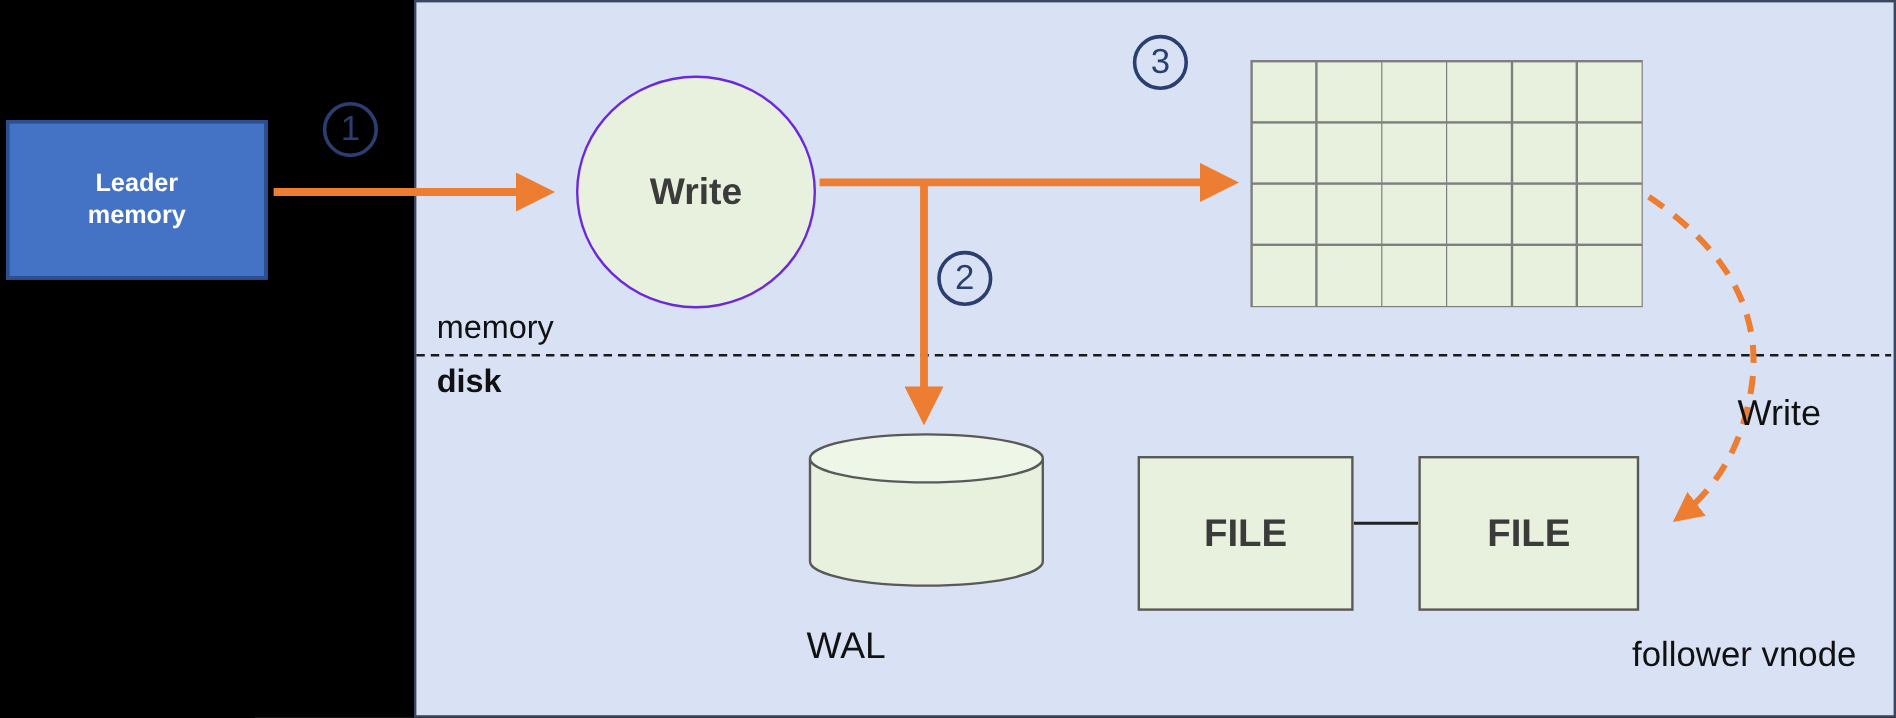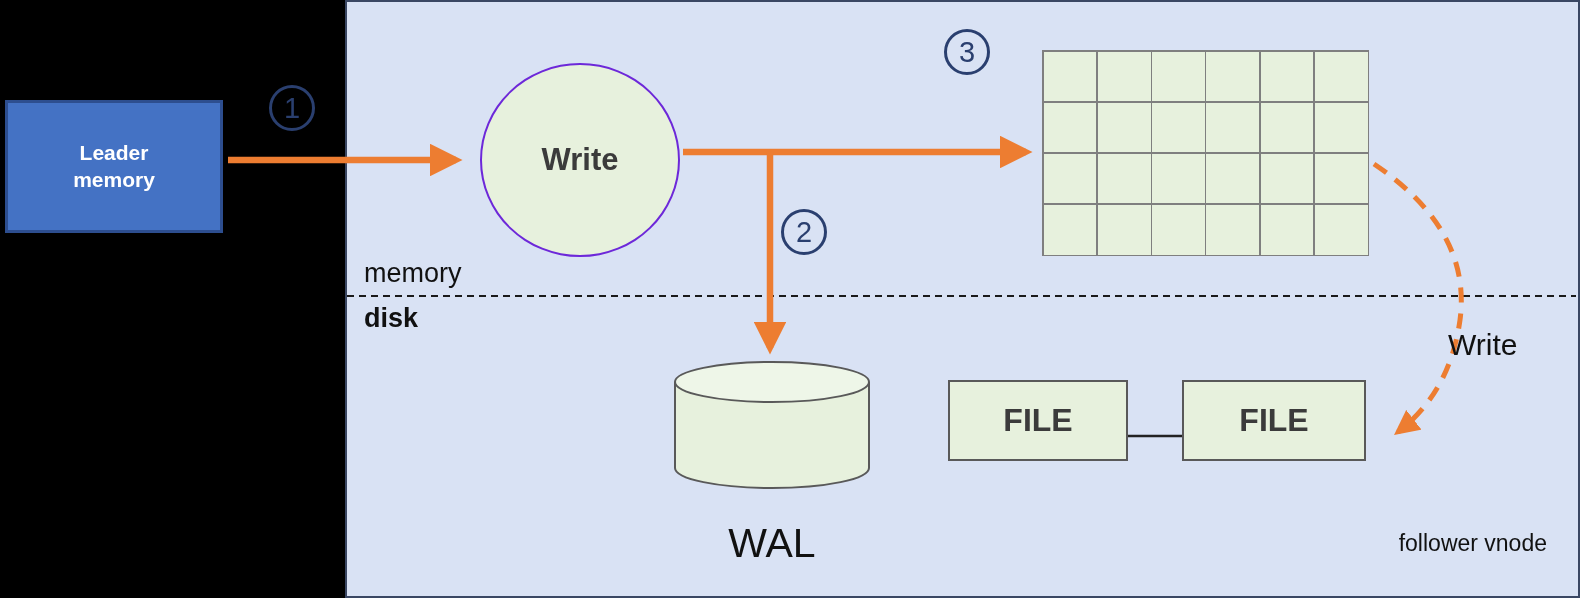--- a/index.html
+++ b/index.html
@@ -44,31 +44,31 @@
   .memory { left:364px; top:258px; }
   .disk   { left:364px; top:303px;font-weight:bold; }
 
   .grid {
     position:absolute; left:1042px; top:50px; width:327px; height:206px;
     display:grid; background:#7f7f7f; gap:1.5px; padding:1.5px;
   }
   .grid .cell { background:#e7f1dd; }
 
   .file-box {
-    position:absolute; top:380px; height:81px;
+    position:absolute; top:380px; height:129px;
     background:#e7f1dd; border:2px solid #595959;
     display:flex; align-items:center; justify-content:center;
     font-size:32px; font-weight:bold; color:#3b3b3b;
   }
   .file1 { left:948px;  width:180px; }
   .file2 { left:1182px; width:184px; }
 
-  .wal-label      { position:absolute; left:672px; top:520px; width:200px; text-align:center; font-size:41px; color:#111; }
+  .wal-label      { position:absolute; left:672px; top:520px; width:200px; font-size:31px; color:#111; }
   .flush-label    { position:absolute; left:1448px; top:328px; font-size:30px; color:#111; }
-  .follower-label { position:absolute; right:33px; top:530px; font-size:23px; color:#111; }
+  .follower-label { position:absolute; right:33px; top:530px; font-size:29px; color:#111; }
 </style>
 </head>
 <body>
 
 <div class="stage">
 
   <div class="panel"></div>
 
   <svg class="overlay" viewBox="0 0 1580 598">
     <defs>

